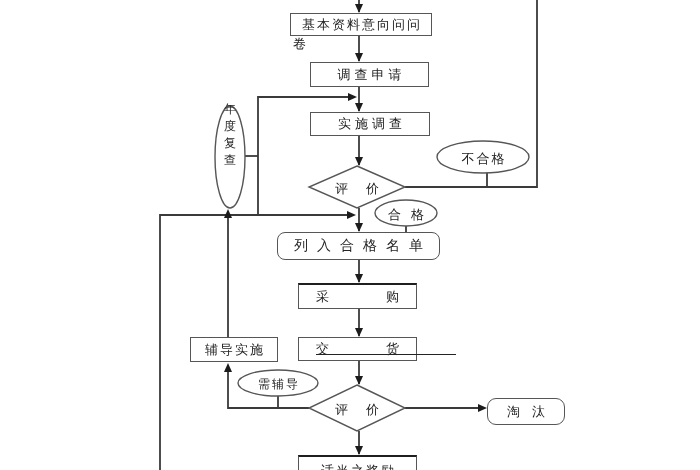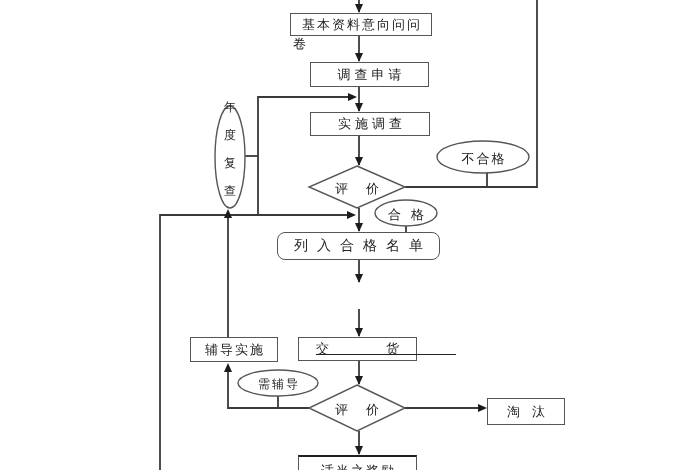--- a/index.html
+++ b/index.html
@@ -15,39 +15,39 @@
   }
   .lbl{
     position:absolute;box-sizing:border-box;text-align:center;
     font-size:13px;color:#242424;white-space:nowrap;
   }
   
   .ls2{letter-spacing:2px;text-indent:2px;}
   .ls4{letter-spacing:4px;text-indent:4px;margin-left:12px;}
   .ls9{letter-spacing:9px;text-indent:9px;border-radius:8px;}
   .ls10{letter-spacing:10px;text-indent:10px;}
-  .ls12{letter-spacing:12px;text-indent:12px;}
+  .ls12{letter-spacing:12px;text-indent:12px;border-radius:9px;}
   .ls18{letter-spacing:18px;text-indent:18px;}
   .ls57{letter-spacing:57px;text-indent:57px;}
   .thick-top{border-top:2px solid #1f1f1f;}
   #node-questionnaire{left:290px;top:13px;width:142px;height:23px;}
   #questionnaire-overflow{left:293px;top:35px;width:16px;height:14px;font-size:13px;text-align:left;}
   #node-survey-request{left:298px;top:62px;width:119px;height:25px;}
   #node-survey-implement{left:298px;top:112px;width:120px;height:24px;}
   #lbl-evaluate-supplier{left:309px;top:180px;width:96px;}
   #lbl-not-qualified{left:437px;top:150px;width:92px;}
   #lbl-qualified{left:375px;top:206px;width:62px;font-size:13px;}
   #node-qualified-list{left:277px;top:232px;width:163px;height:28px;font-size:14px;}
   #node-purchase{left:298px;top:283px;width:119px;height:26px;}
   #node-delivery{left:298px;top:337px;width:119px;height:24px;text-decoration:underline;}
   #node-coaching{left:190px;top:337px;width:88px;height:25px;}
   #lbl-need-coaching{left:238px;top:376px;width:80px;font-size:12px;}
   #lbl-annual-review{
-    left:223px;top:93px;width:14px;height:96px;
-    font-size:12px;line-height:28px;word-break:break-all;white-space:normal;
+    left:223px;top:101px;width:14px;height:96px;
+    font-size:12px;line-height:17px;word-break:break-all;white-space:normal;
   }
   #lbl-evaluate-delivery{left:309px;top:401px;width:96px;}
   #node-eliminate{left:487px;top:398px;width:78px;height:27px;}
   #node-reward{left:298px;top:455px;width:119px;height:28px;align-items:flex-start;padding-top:5px;}
 </style>
 </head>
 <body>
 
 <div id="stage">
 
@@ -110,20 +110,21 @@
   <div class="node ls4" id="node-survey-implement">实施调查</div>
 
   <div class="lbl ls18" id="lbl-evaluate-supplier">评价</div>
 
   <div class="lbl ls2" id="lbl-not-qualified">不合格</div>
 
   <div class="lbl ls10" id="lbl-qualified">合格</div>
 
   <div class="node ls9" id="node-qualified-list">列入合格名单</div>
 
+  <div class="node ls57 thick-top" id="node-purchase">采购</div>
 
   <div class="node ls57" id="node-delivery">交货</div>
 
   <div class="node ls2" id="node-coaching">辅导实施</div>
 
   <div class="lbl ls2" id="lbl-need-coaching">需辅导</div>
 
   <div class="lbl" id="lbl-annual-review">年度复查</div>
 
   <div class="lbl ls18" id="lbl-evaluate-delivery">评价</div>

